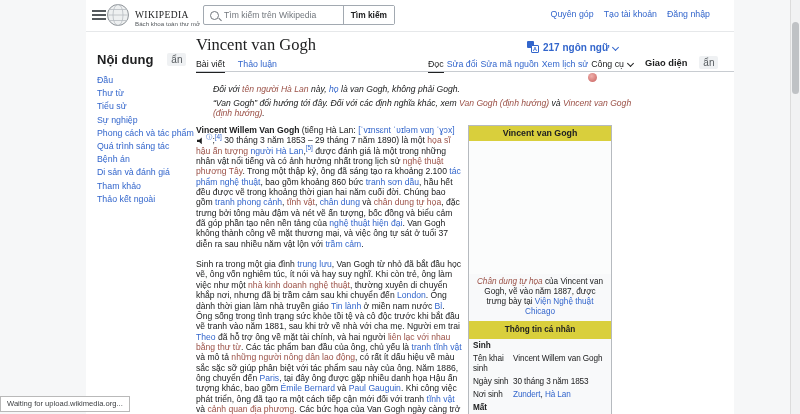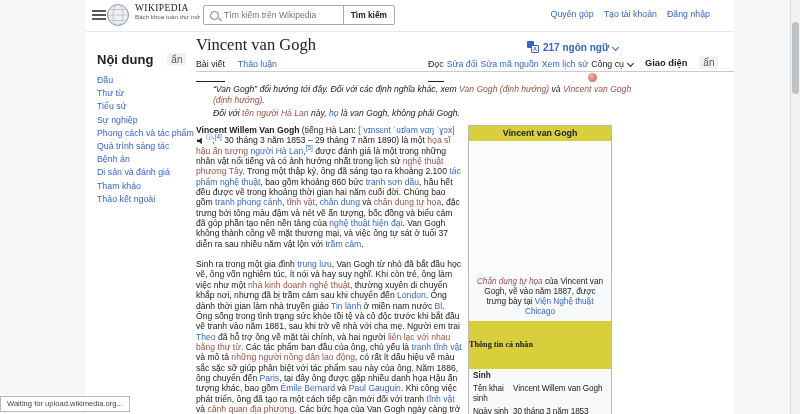--- a/index.html
+++ b/index.html
@@ -11,21 +11,21 @@
   .strip{position:absolute;top:0;height:414px;background:#f6f7f8;}
   .strip-l{left:0;width:86px;}
   .strip-r{left:734px;width:66px;}
   .scrollbar{position:absolute;top:0;right:0;width:9px;height:414px;background:#f1f2f3;border-left:1px solid #dcdcdc;}
   .scroll-thumb{position:absolute;top:22px;right:1px;width:7px;height:72px;background:#bfc2c5;border-radius:4px;}
 
   
   .hdr{position:absolute;left:86px;top:0;width:648px;height:31px;background:#fff;border-bottom:1px solid #e6e8ea;}
   .burger{position:absolute;left:6px;top:10px;width:14px;height:10px;display:flex;flex-direction:column;justify-content:space-between;cursor:pointer;}
   .burger i{display:block;height:1.6px;background:#54595d;}
-  .logo{position:absolute;left:20px;top:3px;display:flex;align-items:flex-start;}
+  .logo{position:absolute;left:20px;top:3px;display:flex;align-items:flex-end;}
   .logo-text{margin-left:5px;}
   .wordmark{font-family:"Liberation Serif","DejaVu Serif",serif;font-size:9.5px;letter-spacing:.4px;color:#202122;line-height:10px;}
   .tagline{font-size:6.2px;color:#54595d;line-height:7px;}
   .search{position:absolute;left:117px;top:5px;width:192px;height:20px;border:1px solid #a2a9b1;border-radius:2px;display:flex;align-items:stretch;background:#fff;box-sizing:border-box;}
   .search-left{flex:1;display:flex;align-items:center;gap:5px;padding:0 6px;overflow:hidden;}
   .mag{width:7px;height:7px;border:1.3px solid #72777d;border-radius:50%;position:relative;flex:none;}
   .mag::after{content:"";position:absolute;width:4px;height:1.3px;background:#72777d;transform:rotate(45deg);right:-3.5px;bottom:-1.5px;}
   .search-ph{color:#72777d;font-size:8.6px;white-space:nowrap;}
   .search-btn{border:none;border-left:1px solid #a2a9b1;background:#fff;font-weight:bold;font-size:8.4px;padding:0 7px;color:#202122;cursor:pointer;font-family:inherit;}
   .hdr-links{position:absolute;right:24px;top:9px;display:flex;gap:10px;font-size:8.8px;white-space:nowrap;}
@@ -42,21 +42,21 @@
   .a-title{position:absolute;left:196px;top:36px;font-family:"Liberation Serif","DejaVu Serif",serif;font-size:16.5px;line-height:18px;}
   .langs{position:absolute;left:527px;top:41px;display:flex;align-items:center;color:#3366cc;font-size:10px;font-weight:bold;cursor:pointer;}
   .lang-ico{position:relative;width:12px;height:12px;display:inline-block;margin-right:4px;}
   .lang-ico::before{content:"";position:absolute;left:0;top:0;width:7px;height:7px;background:#3366cc;border-radius:1px;}
   .lang-ico::after{content:"A";position:absolute;right:0;bottom:0;width:6px;height:6px;border:1px solid #3366cc;border-radius:1px;background:#fff;color:#3366cc;font-size:5.5px;line-height:6px;text-align:center;font-weight:bold;}
   .chev{display:inline-block;width:4px;height:4px;border-right:1.2px solid currentColor;border-bottom:1.2px solid currentColor;transform:rotate(45deg);margin-left:4px;vertical-align:1px;}
   .tabs-border{position:absolute;left:196px;top:71px;width:538px;height:1px;background:#c8ccd1;}
   .tabs{position:absolute;top:59px;display:flex;gap:13px;font-size:8.8px;}
   .tabs-left{left:196px;}
   .tabs-right{left:428px;gap:3px;}
-  .tab{color:#3366cc;text-decoration:none;cursor:pointer;padding-bottom:12px;white-space:nowrap;}
+  .tab{color:#3366cc;text-decoration:none;cursor:pointer;padding-bottom:3px;white-space:nowrap;}
   .tab-active{color:#202122;border-bottom:1.5px solid #202122;}
   .tab-dark{color:#202122;}
   .appearance{position:absolute;left:645px;top:56px;display:flex;align-items:center;gap:12px;}
   .appearance .t{font-size:9.3px;font-weight:bold;}
   .badge-dot{position:absolute;left:588px;top:73px;width:9px;height:9px;border-radius:50%;background:radial-gradient(circle at 40% 35%,#f0b0ac,#c75f5c);}
 
   
   .hatnotes{position:absolute;left:213px;top:84px;width:424px;font-size:8.6px;font-style:italic;line-height:10.6px;}
   .hatnote{margin:0 0 3px 0;}
   .paras{position:absolute;left:196px;top:125px;width:266px;font-size:8.6px;line-height:10.35px;}
@@ -67,21 +67,21 @@
   .sg-bold{font-weight:bold;}
   sup.sg-sup{font-size:6.4px;color:#3366cc;line-height:0;cursor:pointer;}
   .spk{display:inline-block;width:8px;height:7px;margin:0 1px;background:#202122;clip-path:polygon(0 33%,28% 33%,60% 2%,60% 98%,28% 67%,0 67%);vertical-align:-1px;}
 
   
   .infobox{position:absolute;left:468px;top:125px;width:144px;background:#f8f9fa;border:1px solid #b6babf;box-sizing:border-box;font-size:8.2px;line-height:10px;}
   .ib-title{background:#d9cf3c;font-weight:bold;font-size:8.8px;text-align:center;padding:2px 0 3px;}
   .ib-img{height:133px;background:#fbfcfc;}
   .ib-caption{padding:3px 5px 4px;text-align:center;}
   .ib-caption .sg-r{font-style:italic;}
-  .ib-bar{background:#d9cf3c;font-weight:bold;font-size:8.2px;padding:19px 0;font-family:Liberation Serif, serif;}
+  .ib-bar{background:#d9cf3c;font-weight:bold;font-size:8.2px;text-align:center;padding:4px 0;}
   .ib-group{font-weight:bold;padding:2px 4px 1px;}
   .ib-row{display:flex;padding:1.5px 4px;}
   .ib-label{width:40px;flex:none;letter-spacing:-.1px;}
   .ib-val{flex:1;letter-spacing:-.1px;}
 
   
   .statusbar{position:absolute;left:0;bottom:2px;background:#fff;border:1px solid #b9b9b9;font-size:7.6px;color:#3c3f42;padding:2px 6px 3px;white-space:nowrap;}
 </style>
 </head>
 <body>
@@ -163,22 +163,22 @@
   <a class="tab tab-dark"><span>Công cụ</span><span class="chev"></span></a>
 </div>
 <div class="tabs-border"></div>
 <div class="appearance">
   <span class="t">Giao diện</span>
   <span class="pill">ẩn</span>
 </div>
 <div class="badge-dot"></div>
 
 <div class="hatnotes">
+  <div class="hatnote"><span class="sg-t">Đối với </span><a class="sg-r">tên người Hà Lan</a><span class="sg-t"> này, </span><a class="sg-b">họ</a><span class="sg-t"> là van Gogh, không phải Gogh.</span></div>
   <div class="hatnote"><span class="sg-t">“Van Gogh” đổi hướng tới đây. Đối với các định nghĩa khác, xem </span><a class="sg-r">Van Gogh (định hướng)</a><span class="sg-t"> và </span><a class="sg-r">Vincent van Gogh (định hướng)</a><span class="sg-t">.</span></div>
-  <div class="hatnote"><span class="sg-t">Đối với </span><a class="sg-r">tên người Hà Lan</a><span class="sg-t"> này, </span><a class="sg-b">họ</a><span class="sg-t"> là van Gogh, không phải Gogh.</span></div>
 </div>
 
 <div class="paras">
   <p class="para"><b class="sg-bold">Vincent Willem Van Gogh</b><span class="sg-t"> (tiếng Hà Lan: </span><a class="sg-b">[ˈvɪnsɛnt ˈʋɪləm vɑŋ ˈɣɔx]</a><span class="sg-t"> </span><span class="spk"></span><sup class="sg-sup">ⓘ</sup><span class="sg-t">;</span><sup class="sg-sup">[4]</sup><span class="sg-t"> 30 tháng 3 năm 1853 – 29 tháng 7 năm 1890) là một </span><a class="sg-r">họa sĩ hậu ấn tượng</a><span class="sg-t"> </span><a class="sg-b">người Hà Lan</a><span class="sg-t">,</span><sup class="sg-sup">[5]</sup><span class="sg-t"> được đánh giá là một trong những nhân vật nổi tiếng và có ảnh hưởng nhất trong lịch sử </span><a class="sg-r">nghệ thuật phương Tây</a><span class="sg-t">. Trong một thập kỷ, ông đã sáng tạo ra khoảng 2.100 </span><a class="sg-b">tác phẩm nghệ thuật</a><span class="sg-t">, bao gồm khoảng 860 bức </span><a class="sg-b">tranh sơn dầu</a><span class="sg-t">, hầu hết đều được vẽ trong khoảng thời gian hai năm cuối đời. Chúng bao gồm </span><a class="sg-b">tranh phong cảnh</a><span class="sg-t">, </span><a class="sg-r">tĩnh vật</a><span class="sg-t">, </span><a class="sg-b">chân dung</a><span class="sg-t"> và </span><a class="sg-r">chân dung tự họa</a><span class="sg-t">, đặc trưng bởi tông màu đậm và nét vẽ ấn tượng, bốc đồng và biểu cảm đã góp phần tạo nên nền tảng của </span><a class="sg-b">nghệ thuật hiện đại</a><span class="sg-t">. Van Gogh không thành công về mặt thương mại, và việc ông tự sát ở tuổi 37 diễn ra sau nhiều năm vật lộn với </span><a class="sg-b">trầm cảm</a><span class="sg-t">.</span></p>
   <p class="para"><span class="sg-t">Sinh ra trong một gia đình </span><a class="sg-b">trung lưu</a><span class="sg-t">, Van Gogh từ nhỏ đã bắt đầu học vẽ, ông vốn nghiêm túc, ít nói và hay suy nghĩ. Khi còn trẻ, ông làm việc như một </span><a class="sg-r">nhà kinh doanh nghệ thuật</a><span class="sg-t">, thường xuyên di chuyển khắp nơi, nhưng đã bị trầm cảm sau khi chuyển đến </span><a class="sg-b">London</a><span class="sg-t">. Ông dành thời gian làm nhà truyền giáo </span><a class="sg-b">Tin lành</a><span class="sg-t"> ở miền nam nước </span><a class="sg-b">Bỉ</a><span class="sg-t">. Ông sống trong tình trạng sức khỏe tồi tệ và cô độc trước khi bắt đầu vẽ tranh vào năm 1881, sau khi trở về nhà với cha mẹ. Người em trai </span><a class="sg-b">Theo</a><span class="sg-t"> đã hỗ trợ ông về mặt tài chính, và hai người </span><a class="sg-r">liên lạc với nhau bằng thư từ</a><span class="sg-t">. Các tác phẩm ban đầu của ông, chủ yếu là </span><a class="sg-b">tranh tĩnh vật</a><span class="sg-t"> và mô tả </span><a class="sg-r">những người nông dân lao động</a><span class="sg-t">, có rất ít dấu hiệu về màu sắc sặc sỡ giúp phân biệt với tác phẩm sau này của ông. Năm 1886, ông chuyển đến </span><a class="sg-b">Paris</a><span class="sg-t">, tại đây ông được gặp nhiều danh họa Hậu ấn tượng khác, bao gồm </span><a class="sg-b">Émile Bernard</a><span class="sg-t"> và </span><a class="sg-b">Paul Gauguin</a><span class="sg-t">. Khi công việc phát triển, ông đã tạo ra một cách tiếp cận mới đối với tranh </span><a class="sg-b">tĩnh vật</a><span class="sg-t"> và </span><a class="sg-r">cảnh quan địa phương</a><span class="sg-t">. Các bức họa của Van Gogh ngày càng trở nên tươi sáng hơn khi ông phát triển một phong cách đã được hiện thực hóa hoàn toàn</span></p>
 </div>
 
 <div class="infobox">
   <div class="ib-title">Vincent van Gogh</div>
   <div class="ib-img"></div>

